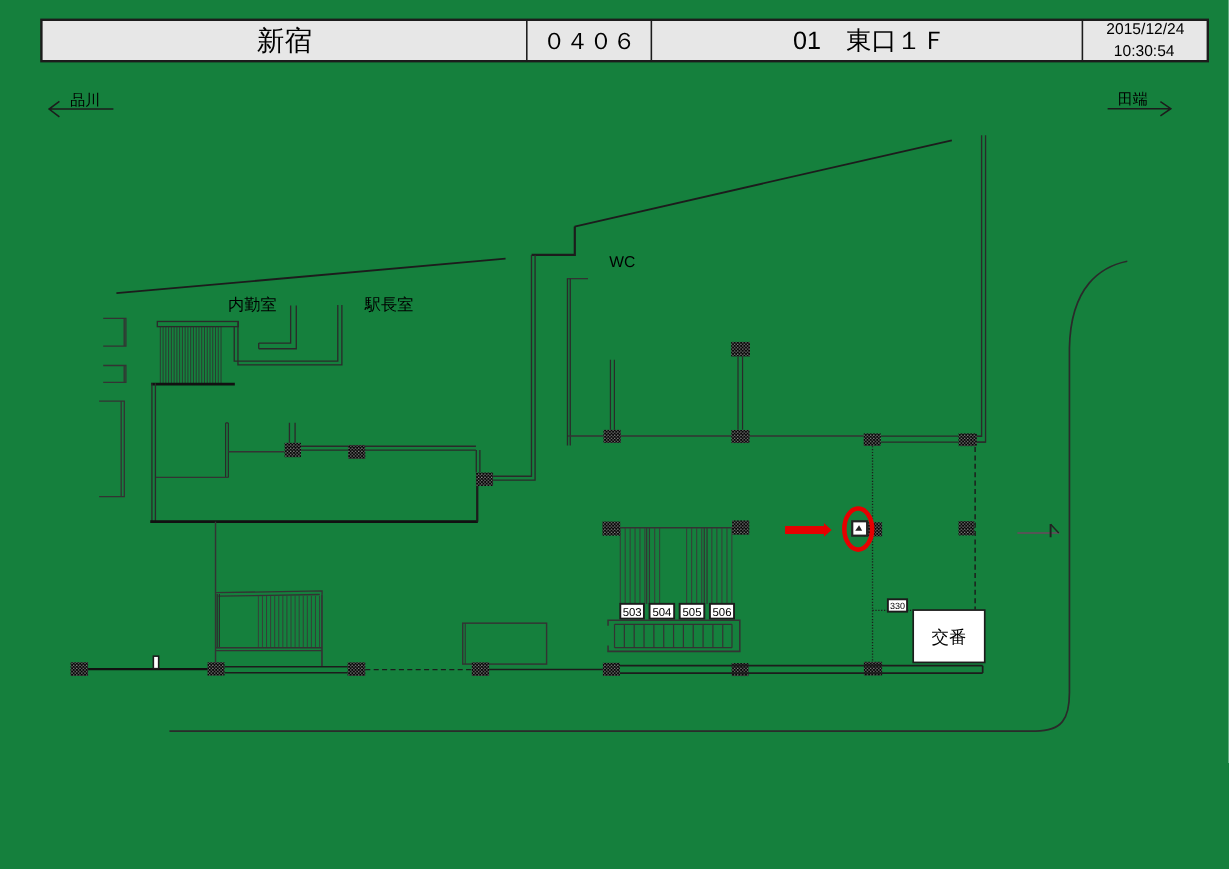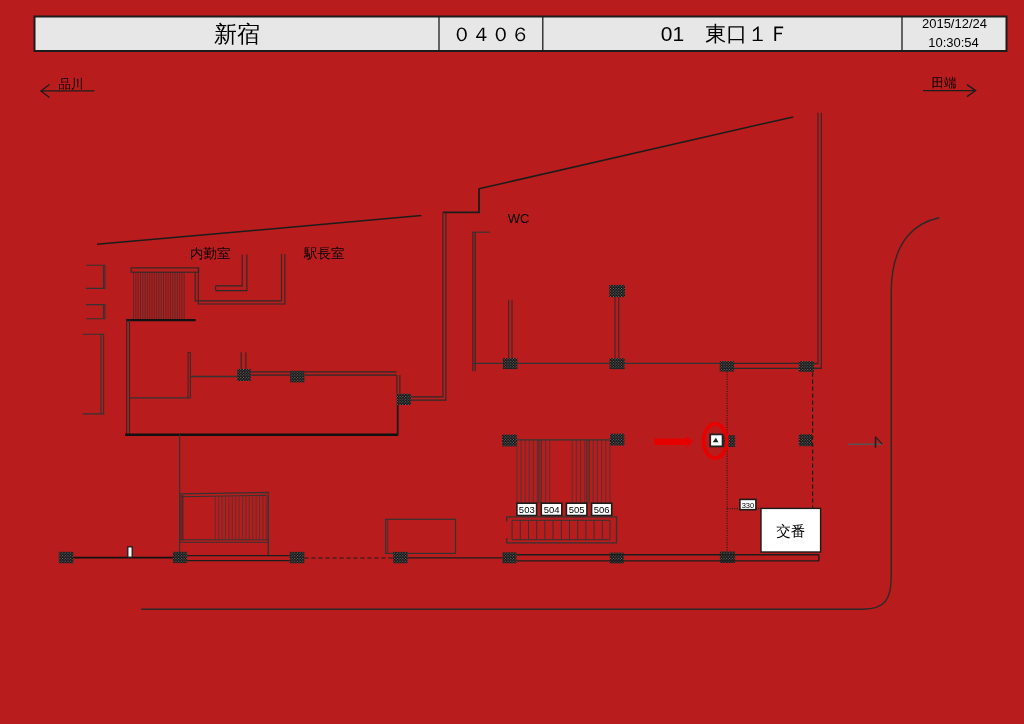--- a/index.html
+++ b/index.html
@@ -1,18 +1,18 @@
 <!DOCTYPE html>
 <html><head>
 <meta charset="utf-8">
 <style>
 html,body{margin:0;padding:0;background:#fff;}
 *{box-sizing:border-box;}
 body{font-family:"Liberation Sans",sans-serif;}
-#page{position:relative;width:1024px;height:724px;background:#b91c1c;overflow:hidden;}
+#page{position:relative;width:1024px;height:724px;background:#15803d;overflow:hidden;}
 </style>
 </head>
 <body>
 <div id="page">
 <svg width="1024" height="724" viewBox="0 0 1024 724" xmlns="http://www.w3.org/2000/svg">
 <defs>
 <pattern id="pil" width="2.7" height="2.7" patternUnits="userSpaceOnUse">
 <rect width="2.7" height="2.7" fill="#050505"></rect>
 <rect x="1.5" y="0.45" width="0.85" height="0.7" fill="#fff"></rect>
 <rect x="0.25" y="1.7" width="0.8" height="0.7" fill="#fff"></rect>

